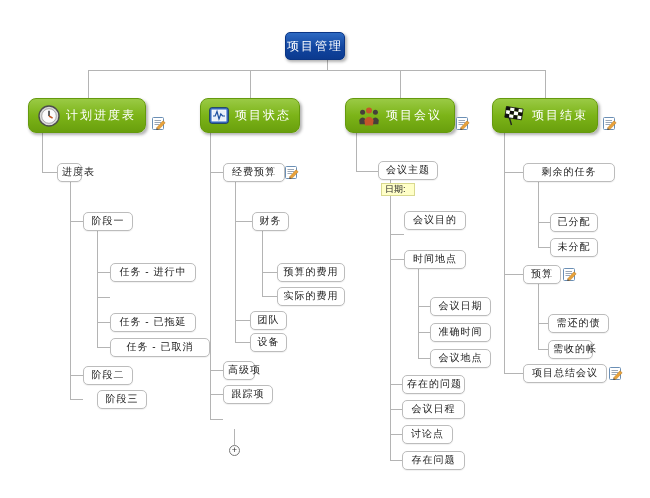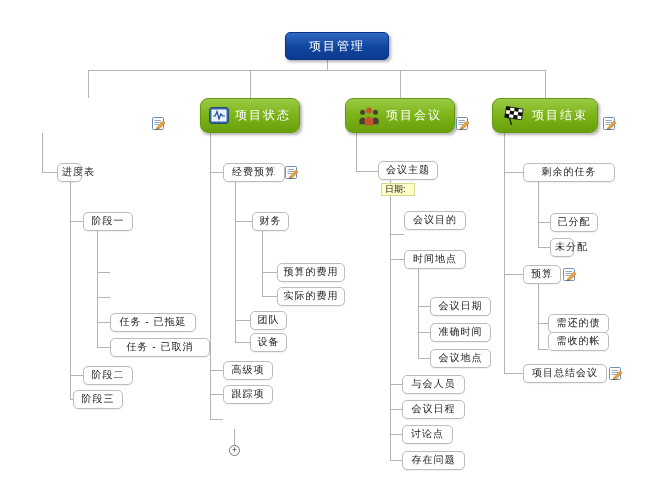--- a/index.html
+++ b/index.html
@@ -5,21 +5,21 @@
   * { margin:0; padding:0; box-sizing:border-box; }
   html,body { width:650px; height:498px; background:#fff;
     font-family:"Liberation Sans", sans-serif; }
   .canvas { position:relative; width:650px; height:498px; background:#fff; overflow:hidden; }
 
   .ln { position:absolute; background:#b4b4b4; }
   .h { height:1px; }
   .v { width:1px; }
 
   .root {
-    position:absolute; left:285px; top:32px; width:104px; height:28px;
+    position:absolute; left:285px; top:32px; width:60px; height:28px;
     border-radius:5px; border:1px solid #0a3585;
     background:linear-gradient(180deg,#2e6ac2 0%,#11459f 55%,#0b3a8f 100%);
     box-shadow:1.5px 2px 3px rgba(0,0,0,0.3);
     display:flex; align-items:center; justify-content:center;
     color:#fff; font-size:12px; letter-spacing:2px; z-index:2;
   }
   .branch {
     position:absolute; top:98px; height:35px;
     border-radius:8px; border:1px solid #659a0e;
     background:linear-gradient(180deg,#9aca45 0%,#7cb418 50%,#699f0d 100%);
@@ -106,20 +106,29 @@
   <i class="ln h" style="left:504px;top:274px;width:19px"></i>
   <i class="ln v" style="left:538px;top:284px;height:65px"></i>
   <i class="ln h" style="left:538px;top:323px;width:10px"></i>
   <i class="ln h" style="left:538px;top:349px;width:10px"></i>
   <i class="ln h" style="left:504px;top:373px;width:19px"></i>
 
   <div class="root">
     <span>项目管理</span>
   </div>
 
+  <div class="branch" style="left:28px;width:118px">
+    <svg class="bicon" width="22" height="22" viewBox="0 0 22 22">
+      <circle cx="11" cy="11" r="10" fill="#d9d9d9" stroke="#4d4d4d" stroke-width="1.4"></circle>
+      <circle cx="11" cy="11" r="7.3" fill="#fcfcfc" stroke="#999" stroke-width="0.8"></circle>
+      <line x1="11" y1="11" x2="11" y2="5.8" stroke="#333" stroke-width="1.5"></line>
+      <line x1="11" y1="11" x2="14.6" y2="13.2" stroke="#c2571f" stroke-width="1.5"></line>
+    </svg>
+    <span>计划进度表</span>
+  </div>
 
   <div class="branch" style="left:200px;width:100px">
     <svg class="bicon" width="20" height="17" viewBox="0 0 20 17">
       <rect x="0.7" y="0.7" width="18.6" height="15.6" rx="2" fill="#3f74c8" stroke="#16366e"></rect>
       <rect x="3" y="3" width="14" height="11" fill="#e9f0fa" stroke="#fff" stroke-width="0.8"></rect>
       <polyline points="4,9 6.2,9 8,4.5 10,12 11.8,7 13.6,9 16,9" fill="none" stroke="#1c4fa0" stroke-width="1.2"></polyline>
     </svg>
     <span>项目状态</span>
   </div>
 
@@ -201,48 +210,49 @@
     <rect x="0.5" y="1.5" width="11" height="12" rx="1" fill="#fff" stroke="#6b8fb5"></rect>
     <line x1="2.5" y1="4.5" x2="9" y2="4.5" stroke="#9aa6b5"></line>
       <line x1="2.5" y1="6.5" x2="9" y2="6.5" stroke="#9aa6b5"></line>
       <line x1="2.5" y1="8.5" x2="7" y2="8.5" stroke="#9aa6b5"></line>
     <path d="M4.5 12 L11 4.8 L13.2 6.8 L6.8 13.6 Z" fill="#e8a23c" stroke="#b87a1e" stroke-width="0.5"></path>
     <path d="M4.5 12 L6.8 13.6 L4.2 14 Z" fill="#5a4a3a"></path>
   </svg>
 
   <div class="node" style="left:57px;top:163px;width:25px">进度表</div>
   <div class="node" style="left:83px;top:212px;width:50px">阶段一</div>
+  <div class="node" style="left:110px;top:263px;width:86px">任务 - 进行中</div>
   <div class="node" style="left:110px;top:313px;width:86px">任务 - 已拖延</div>
   <div class="node" style="left:110px;top:338px;width:100px">任务 - 已取消</div>
   <div class="node" style="left:83px;top:366px;width:50px">阶段二</div>
-  <div class="node" style="left:73px;top:390px;width:50px">阶段三</div>
+  <div class="node" style="left:97px;top:390px;width:50px">阶段三</div>
 
   <div class="node" style="left:223px;top:163px;width:62px">经费预算</div>
   <div class="node" style="left:252px;top:212px;width:37px">财务</div>
   <div class="node" style="left:277px;top:263px;width:68px">预算的费用</div>
   <div class="node" style="left:277px;top:287px;width:68px">实际的费用</div>
   <div class="node" style="left:250px;top:311px;width:37px">团队</div>
   <div class="node" style="left:250px;top:333px;width:37px">设备</div>
-  <div class="node" style="left:223px;top:361px;width:50px">高级项</div>
+  <div class="node" style="left:223px;top:361px;width:32px">高级项</div>
   <div class="node" style="left:223px;top:385px;width:50px">跟踪项</div>
   <div class="plus">+</div>
 
   <div class="node" style="left:378px;top:161px;width:60px">会议主题</div>
   <div class="note">日期:</div>
   <div class="node" style="left:404px;top:211px;width:62px">会议目的</div>
   <div class="node" style="left:404px;top:250px;width:62px">时间地点</div>
   <div class="node" style="left:430px;top:297px;width:61px">会议日期</div>
   <div class="node" style="left:430px;top:323px;width:61px">准确时间</div>
   <div class="node" style="left:430px;top:349px;width:61px">会议地点</div>
-  <div class="node" style="left:402px;top:375px;width:63px">与会人员</div>
+  <div class="node" style="left:402px;top:375px;width:63px">存在的问题</div>
   <div class="node" style="left:402px;top:400px;width:63px">会议日程</div>
   <div class="node" style="left:402px;top:425px;width:51px">讨论点</div>
   <div class="node" style="left:402px;top:451px;width:63px">存在问题</div>
 
   <div class="node" style="left:523px;top:163px;width:92px">剩余的任务</div>
   <div class="node" style="left:550px;top:213px;width:48px">已分配</div>
-  <div class="node" style="left:550px;top:238px;width:24px">未分配</div>
+  <div class="node" style="left:550px;top:238px;width:48px">未分配</div>
   <div class="node" style="left:523px;top:265px;width:38px">预算</div>
   <div class="node" style="left:548px;top:314px;width:61px">需还的债</div>
-  <div class="node" style="left:548px;top:332px;width:61px">需收的帐</div>
+  <div class="node" style="left:548px;top:340px;width:45px">需收的帐</div>
   <div class="node" style="left:523px;top:364px;width:84px">项目总结会议</div>
 
 </div>
 
 </body></html>

